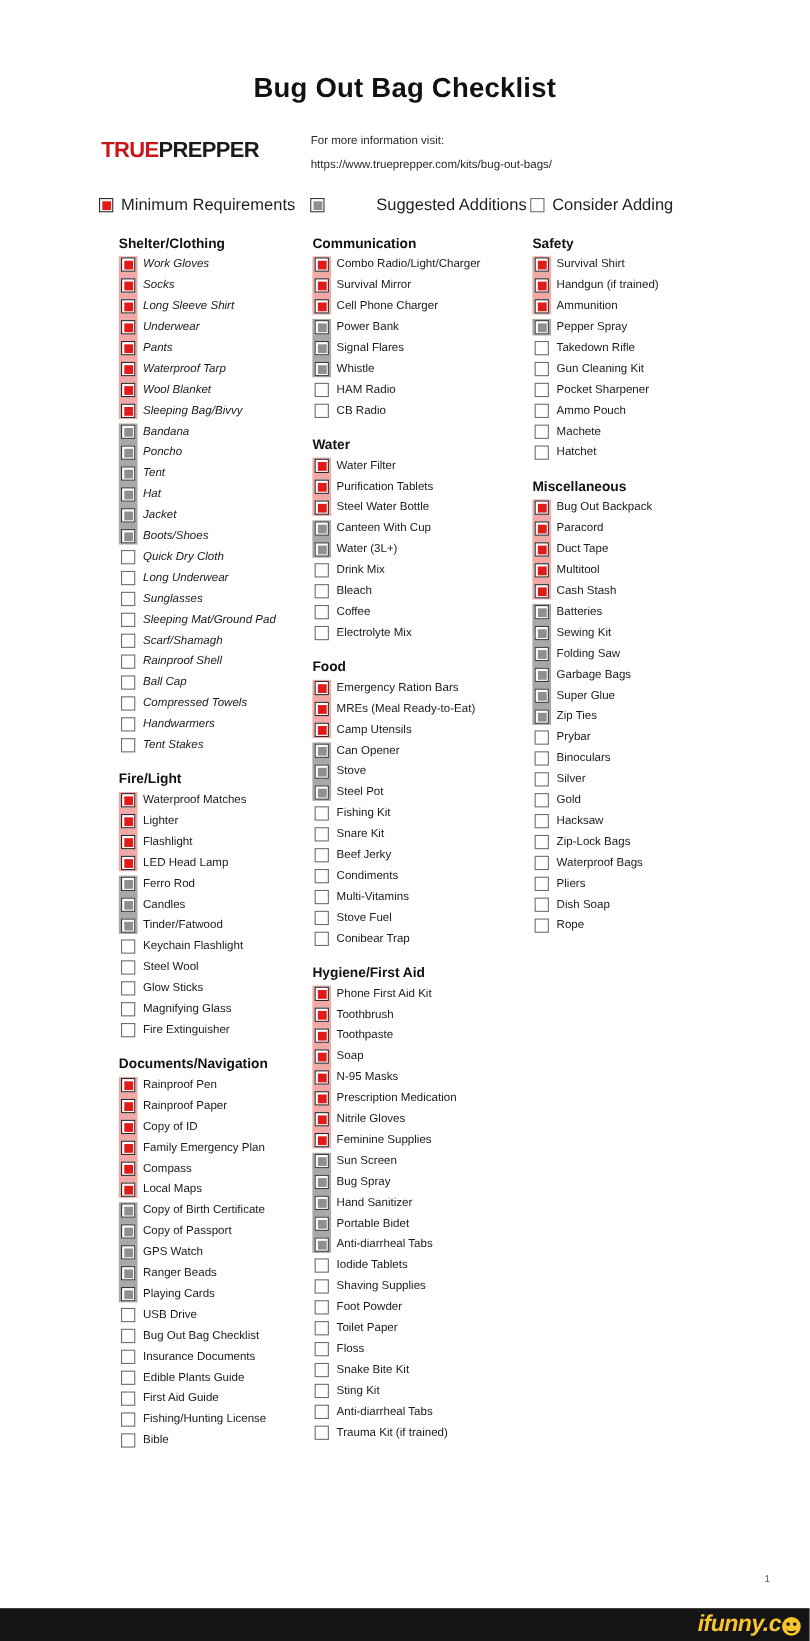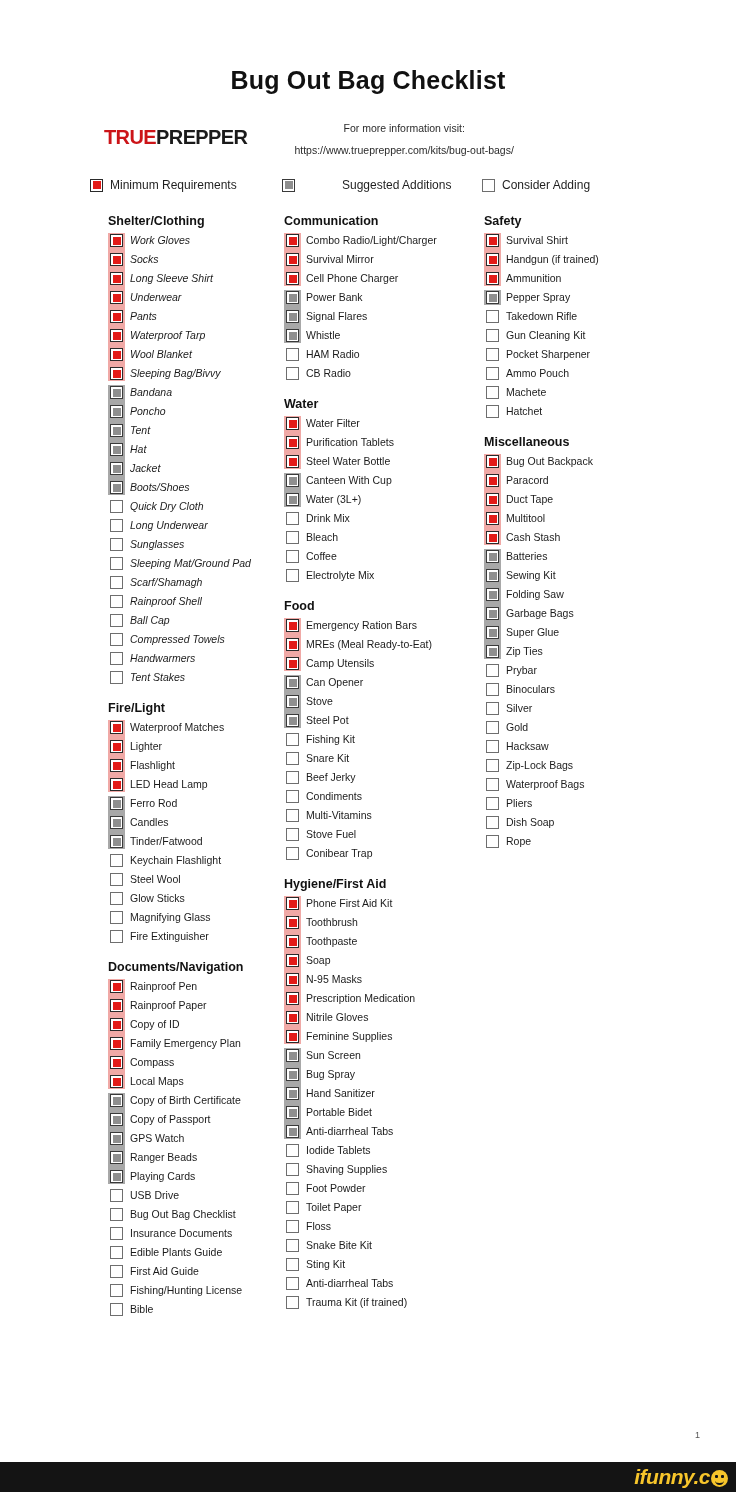--- a/index.html
+++ b/index.html
@@ -28,25 +28,24 @@
     font-size: 25px;
     font-weight: bold;
     color: #111111;
     letter-spacing: 0.2px;
     margin: 0;
     padding-top: 66px;
   }
 
   .brandrow {
     position: absolute;
-    left: 104px; top: 120px;
+    left: 92px; top: 120px;
     width: 520px;
     display: flex;
     align-items: flex-start;
-    text-align: center;
   }
   .logo {
     font-size: 20px;
     font-weight: bold;
     letter-spacing: -0.6px;
     white-space: nowrap;
     padding-top: 6px;
   }
   .logo .t1 { color: #cc1418; }
   .logo .t2 { color: #1a1a1a; }
@@ -65,21 +64,21 @@
   
   .legend {
     position: absolute;
     left: 90px; top: 178px;
     width: 560px;
     display: flex;
   }
   .legend-item {
     display: flex;
     align-items: center;
-    font-size: 12px;
+    font-size: 15px;
     color: #1f1f1f;
   }
   .legend-item.c1 { width: 192px; }
   .legend-item.c2 { width: 200px; gap: 40px; }
   .legend-item .lbl { margin-left: 7px; white-space: nowrap; }
 
   
   .cb {
     width: 13px; height: 13px;
     flex: 0 0 13px;

